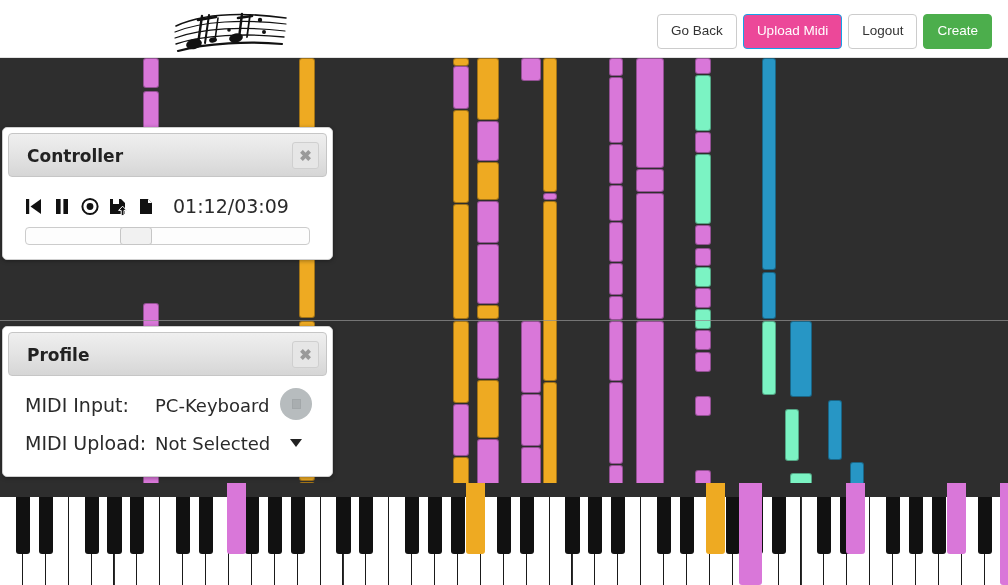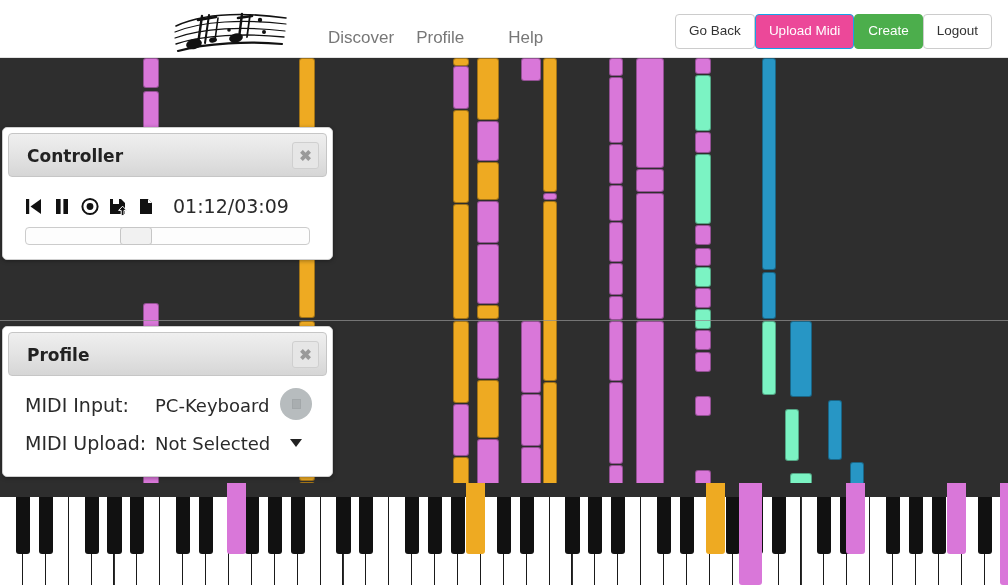--- a/index.html
+++ b/index.html
@@ -20,21 +20,21 @@
     border-bottom: 1px solid #e2e2e2;
     z-index: 40;
   }
   #logo {
     position: absolute; left: 172px; top: 6px;
     width: 118px; height: 48px;
   }
   #nav { position: absolute; left: 328px; top: 28px; font-size: 17px; color: #777; }
   #nav a { color: #777; text-decoration: none; margin-right: 22px; display: inline-block; }
   #nav a.help { margin-left: 22px; }
-  #btns { position: absolute; right: 16px; top: 14px; display: flex; gap: 0; }
+  #btns { position: absolute; right: 16px; top: 14px; display: flex; gap: 6px; }
   .btn {
     font-size: 13.5px; line-height: 1; padding: 9px 13px 10px 13px;
     border-radius: 4px; border: 1px solid #ccc; background: #fff; color: #333;
     cursor: pointer; font-family: "Liberation Sans", sans-serif;
   }
   .btn.blue  { background: #ec4899; border-color: #14a3e8; color: #fff; }
   .btn.green { background: #4cae4c; border-color: #4cae4c; color: #fff; }
 
   
   #roll {
@@ -184,29 +184,26 @@
           <ellipse cx="22" cy="38" rx="8" ry="5" transform="rotate(-12 22 38)"></ellipse>
           <ellipse cx="64" cy="32" rx="7" ry="4.5" transform="rotate(-12 64 32)"></ellipse>
           <ellipse cx="41" cy="34" rx="4" ry="2.6" transform="rotate(-12 41 34)"></ellipse>
           <circle cx="88" cy="14" r="2.2"></circle>
           <circle cx="92" cy="26" r="2"></circle>
           <circle cx="57" cy="24" r="1.8"></circle>
         </g>
       </svg>
     </div>
 
-    <div id="nav">
-      <a href="#">Discover</a><a href="#">Profile</a><a href="#" class="help">Help</a>
-    </div>
 
     <div id="btns">
       <button class="btn">Go Back</button>
       <button class="btn blue">Upload Midi</button>
+      <button class="btn">Logout</button>
       <button class="btn green">Create</button>
-      <button class="btn">Logout</button>
     </div>
   </div>
 
   <div id="roll">
     <div id="notes-layer">
         <div class="note" style="left: 143px; top: 0px; width: 16px; height: 30px; background: rgb(217, 119, 217);"></div>
         <div class="note" style="left: 143px; top: 33px; width: 16px; height: 50px; background: rgb(217, 119, 217);"></div>
         <div class="note" style="left: 143px; top: 245px; width: 16px; height: 30px; background: rgb(217, 119, 217);"></div>
         <div class="note" style="left: 143px; top: 412px; width: 16px; height: 70px; background: rgb(217, 119, 217);"></div>
         <div class="note" style="left: 299px; top: 0px; width: 16px; height: 260px; background: rgb(238, 170, 34);"></div>

